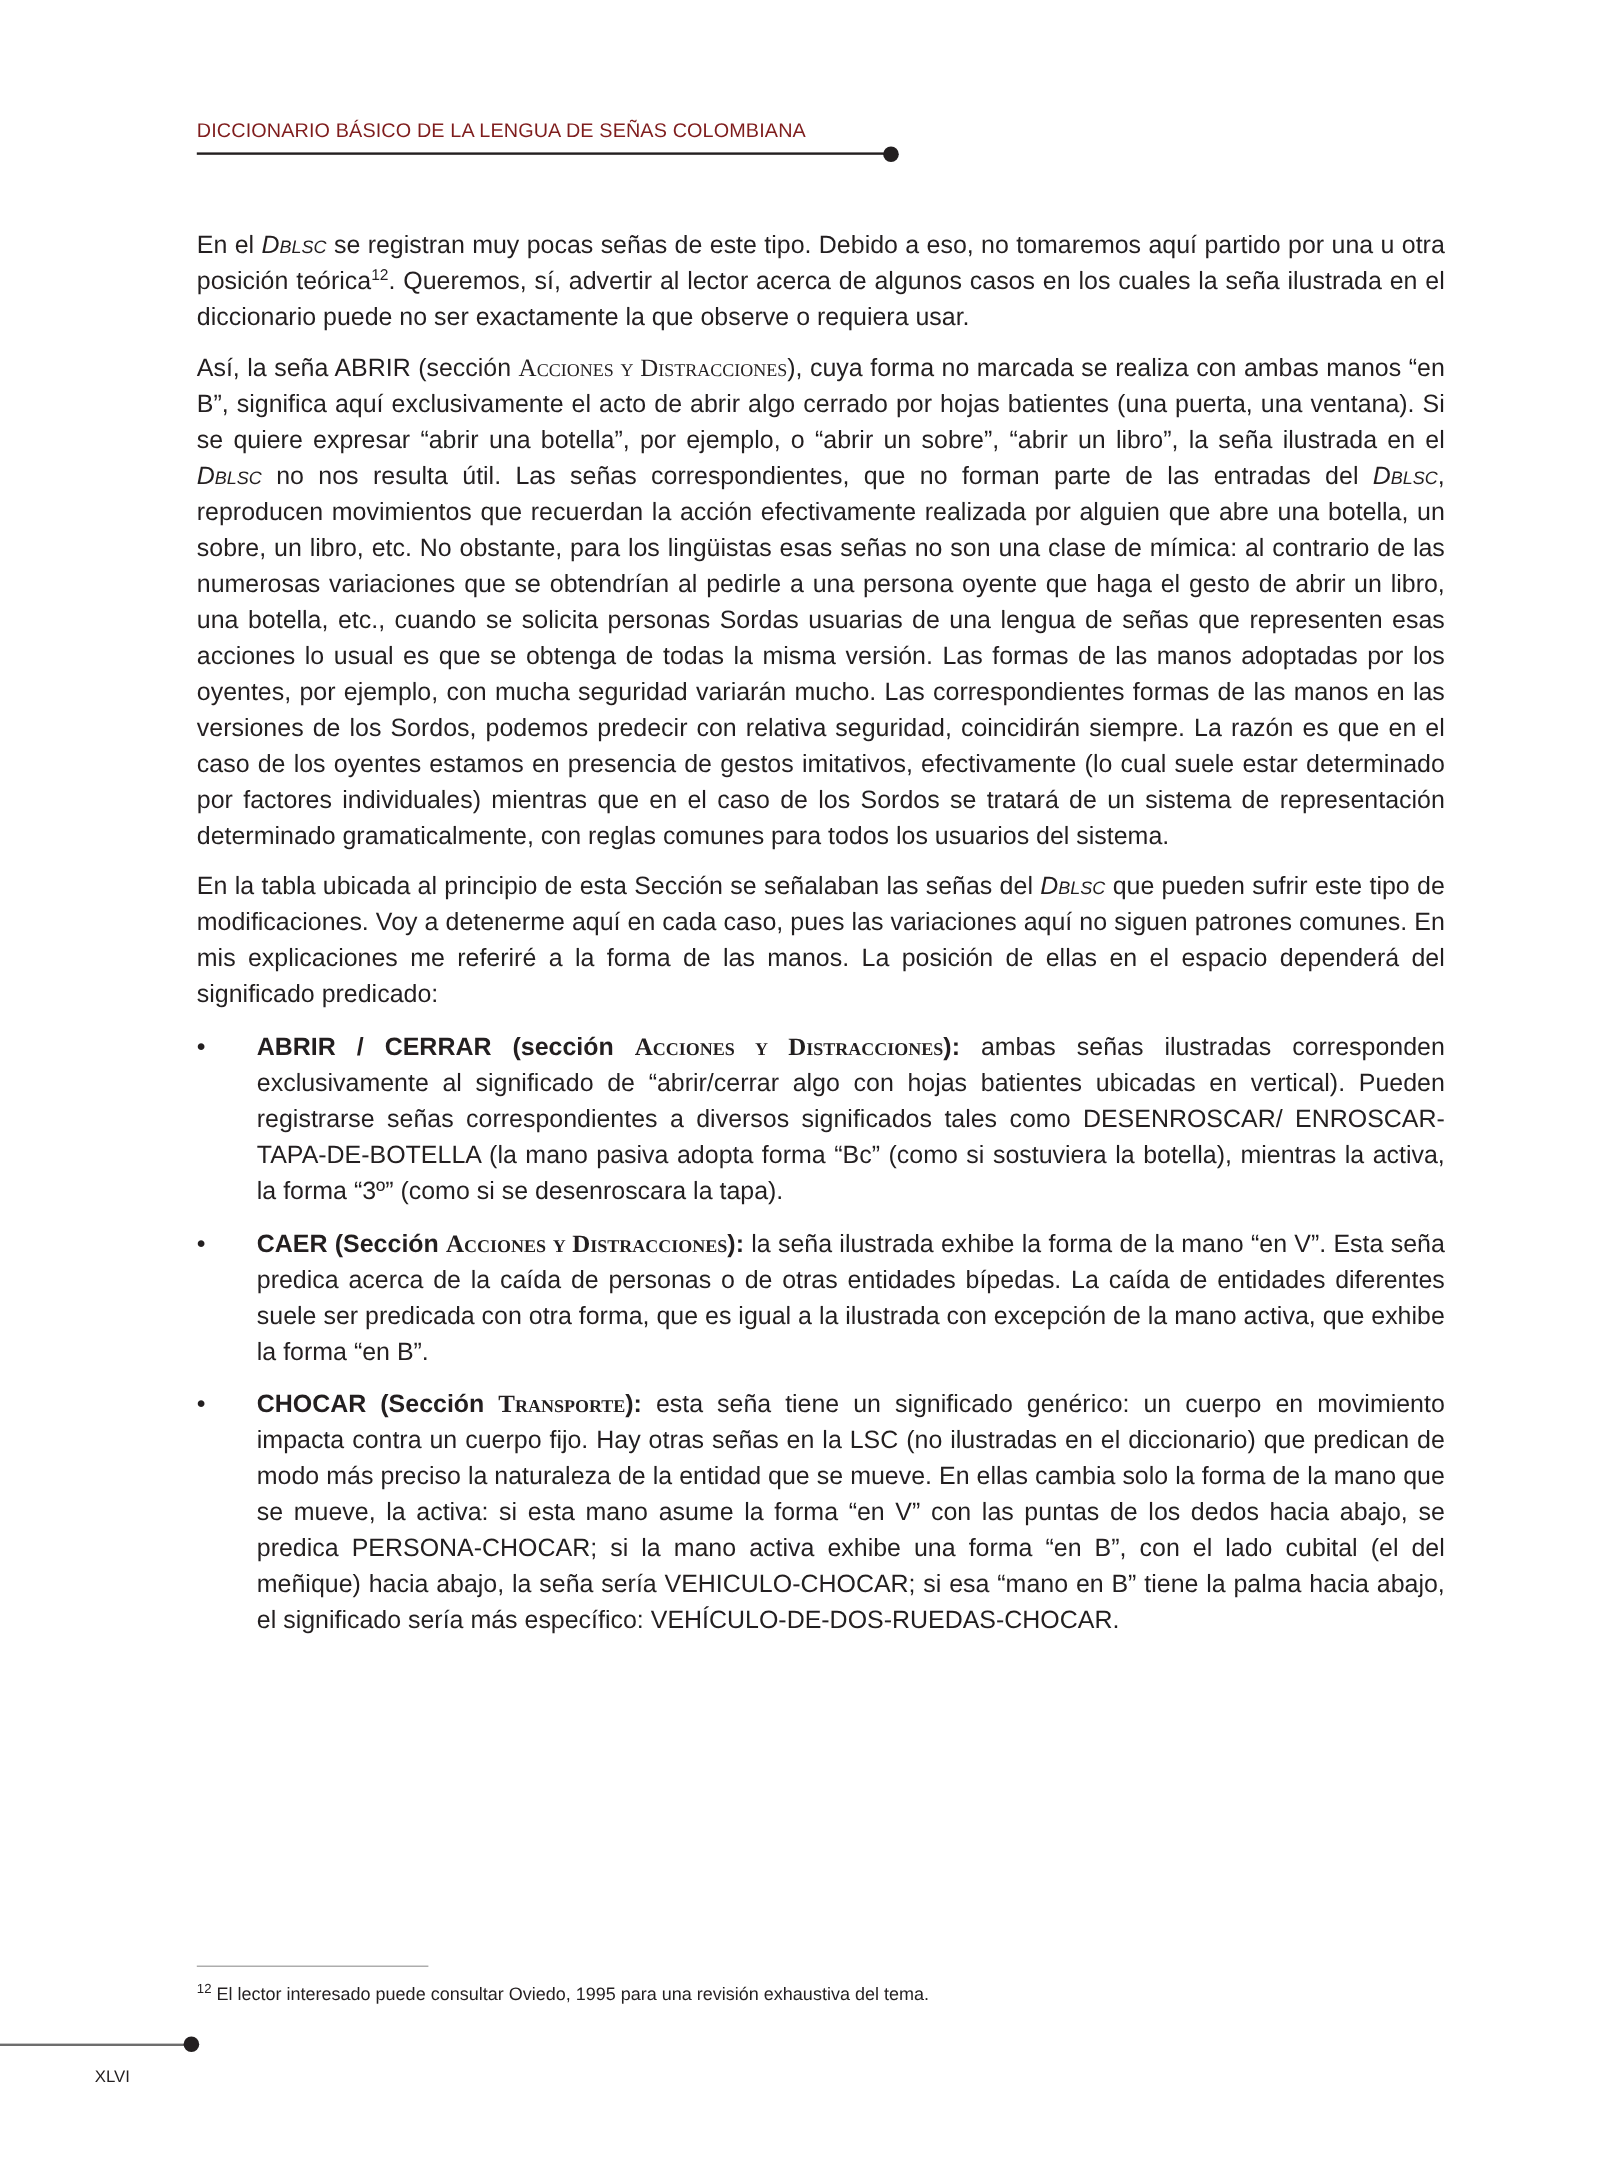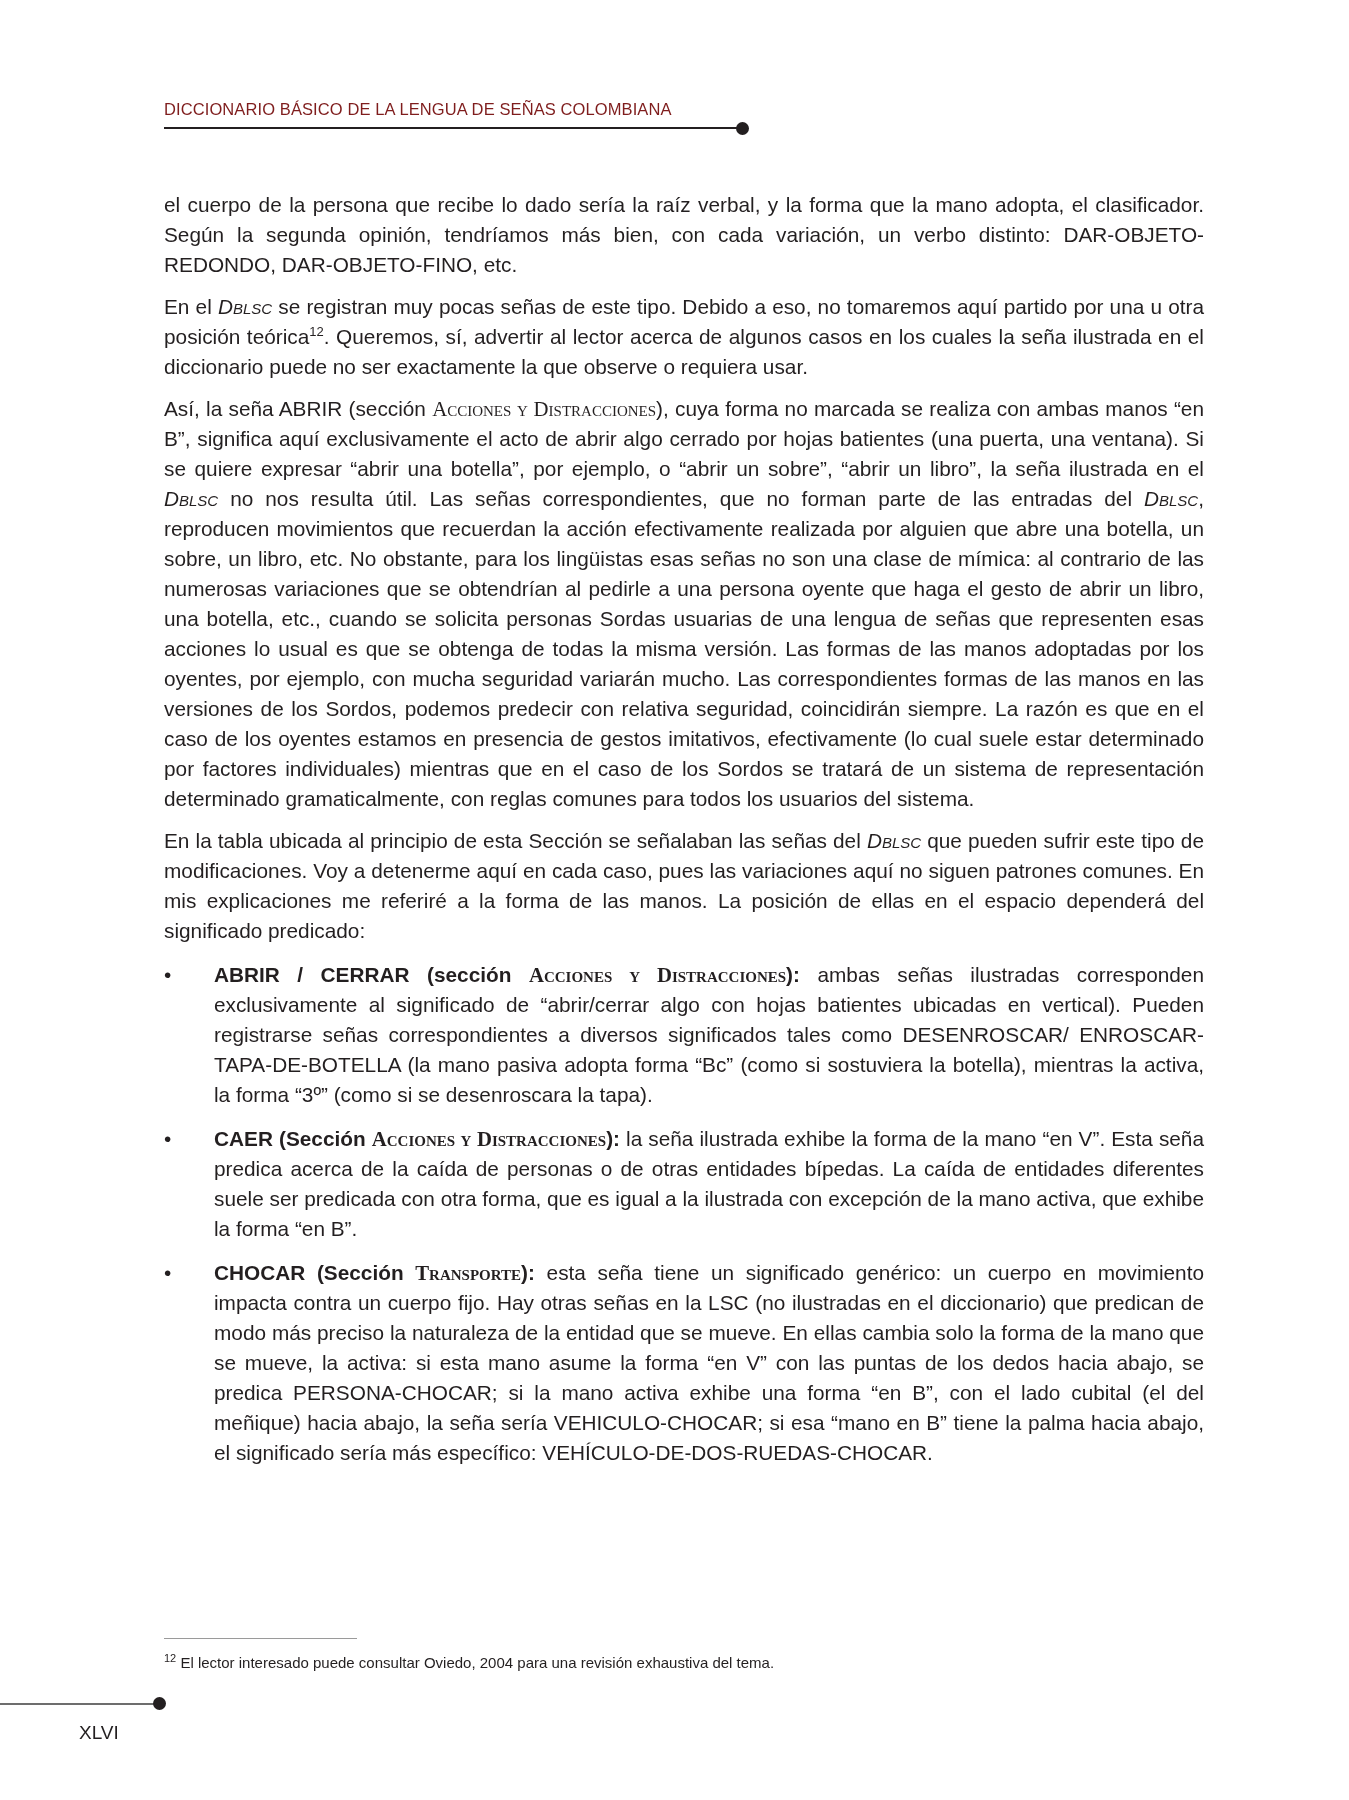--- a/index.html
+++ b/index.html
@@ -22,33 +22,32 @@
   ul.bullets li { position: relative; padding-left: 50px; margin-bottom: 14px; }
   ul.bullets li .bullet { position: absolute; left: 0; top: 0; }
   .term { font-weight: bold; }
 
   .fn-rule { position: absolute; left: 164px; top: 1638px; width: 193px; height: 1px; background: #9a9a9a; }
   .footnote { position: absolute; left: 164px; top: 1654px; font-size: 15px; }
   .footnote sup { font-size: 11px; vertical-align: super; }
 
   .foot-rule { position: absolute; left: 0; top: 1703px; width: 158px; height: 1.6px; background: #6d6d6d; }
   .foot-dot { position: absolute; left: 153px; top: 1697px; width: 13px; height: 13px; border-radius: 50%; background: #231f20; }
-  .page-number { position: absolute; left: 79px; top: 1722px; font-size: 19px; }
+  .page-number { position: absolute; left: 79px; top: 1722px; font-size: 14px; }
 </style>
 </head>
 <body>
 
 <div>
   <div class="running-head">DICCIONARIO BÁSICO DE LA LENGUA DE SEÑAS COLOMBIANA</div>
   <div class="head-rule"></div>
   <div class="head-dot"></div>
 </div>
 
 <div class="body-text">
-  <p><span>el cuerpo de la persona que recibe lo dado sería la raíz verbal, y la forma que la mano adopta, el clasificador. Según la segunda opinión, tendríamos más bien, con cada variación, un verbo distinto: DAR-OBJETO-REDONDO, DAR-OBJETO-FINO, etc.</span></p>
 
   <p><span>En el </span><span class="ital-sc">Dblsc</span><span> se registran muy pocas señas de este tipo. Debido a eso, no tomaremos aquí partido por una u otra posición teórica</span><sup>12</sup><span>. Queremos, sí, advertir al lector acerca de algunos casos en los cuales la seña ilustrada en el diccionario puede no ser exactamente la que observe o requiera usar.</span></p>
 
   <p><span>Así, la seña ABRIR (sección </span><span class="sc">Acciones y Distracciones</span><span>), cuya forma no marcada se realiza con ambas manos “en B”, significa aquí exclusivamente el acto de abrir algo cerrado por hojas batientes (una puerta, una ventana). Si se quiere expresar “abrir una botella”, por ejemplo, o “abrir un sobre”, “abrir un libro”, la seña ilustrada en el </span><span class="ital-sc">Dblsc</span><span> no nos resulta útil. Las señas correspondientes, que no forman parte de las entradas del </span><span class="ital-sc">Dblsc</span><span>, reproducen movimientos que recuerdan la acción efectivamente realizada por alguien que abre una botella, un sobre, un libro, etc. No obstante, para los lingüistas esas señas no son una clase de mímica: al contrario de las numerosas variaciones que se obtendrían al pedirle a una persona oyente que haga el gesto de abrir un libro, una botella, etc., cuando se solicita personas Sordas usuarias de una lengua de señas que representen esas acciones lo usual es que se obtenga de todas la misma versión. Las formas de las manos adoptadas por los oyentes, por ejemplo, con mucha seguridad variarán mucho. Las correspondientes formas de las manos en las versiones de los Sordos, podemos predecir con relativa seguridad, coincidirán siempre. La razón es que en el caso de los oyentes estamos en presencia de gestos imitativos, efectivamente (lo cual suele estar determinado por factores individuales) mientras que en el caso de los Sordos se tratará de un sistema de representación determinado gramaticalmente, con reglas comunes para todos los usuarios del sistema.</span></p>
 
   <p><span>En la tabla ubicada al principio de esta Sección se señalaban las señas del </span><span class="ital-sc">Dblsc</span><span> que pueden sufrir este tipo de modificaciones. Voy a detenerme aquí en cada caso, pues las variaciones aquí no siguen patrones comunes. En mis explicaciones me referiré a la forma de las manos. La posición de ellas en el espacio dependerá del significado predicado:</span></p>
 
   <ul class="bullets">
     <li>
       <span class="bullet">•</span>
@@ -59,17 +58,17 @@
       <span class="term"><span>CAER (Sección </span><span class="sc">Acciones y Distracciones</span><span>):</span></span><span> la seña ilustrada exhibe la forma de la mano “en V”. Esta seña predica acerca de la caída de personas o de otras entidades bípedas. La caída de entidades diferentes suele ser predicada con otra forma, que es igual a la ilustrada con excepción de la mano activa, que exhibe la forma “en B”.</span>
     </li>
     <li>
       <span class="bullet">•</span>
       <span class="term"><span>CHOCAR (Sección </span><span class="sc">Transporte</span><span>):</span></span><span> esta seña tiene un significado genérico: un cuerpo en movimiento impacta contra un cuerpo fijo. Hay otras señas en la LSC (no ilustradas en el diccionario) que predican de modo más preciso la naturaleza de la entidad que se mueve. En ellas cambia solo la forma de la mano que se mueve, la activa: si esta mano asume la forma “en V” con las puntas de los dedos hacia abajo, se predica PERSONA-CHOCAR; si la mano activa exhibe una forma “en B”, con el lado cubital  (el del meñique) hacia abajo, la seña sería VEHICULO-CHOCAR; si esa “mano en B” tiene la palma hacia abajo, el significado sería más específico: VEHÍCULO-DE-DOS-RUEDAS-CHOCAR.</span>
     </li>
   </ul>
 </div>
 
 <div class="fn-rule"></div>
-<div class="footnote"><sup>12</sup><span> El lector interesado puede consultar Oviedo, 2004 para una revisión exhaustiva del tema.</span></div>
+<div class="footnote"><sup>12</sup><span> El lector interesado puede consultar Oviedo, 1995 para una revisión exhaustiva del tema.</span></div>
 
 <div class="foot-rule"></div>
 <div class="foot-dot"></div>
 <div class="page-number">XLVI</div>
 
 </body></html>

